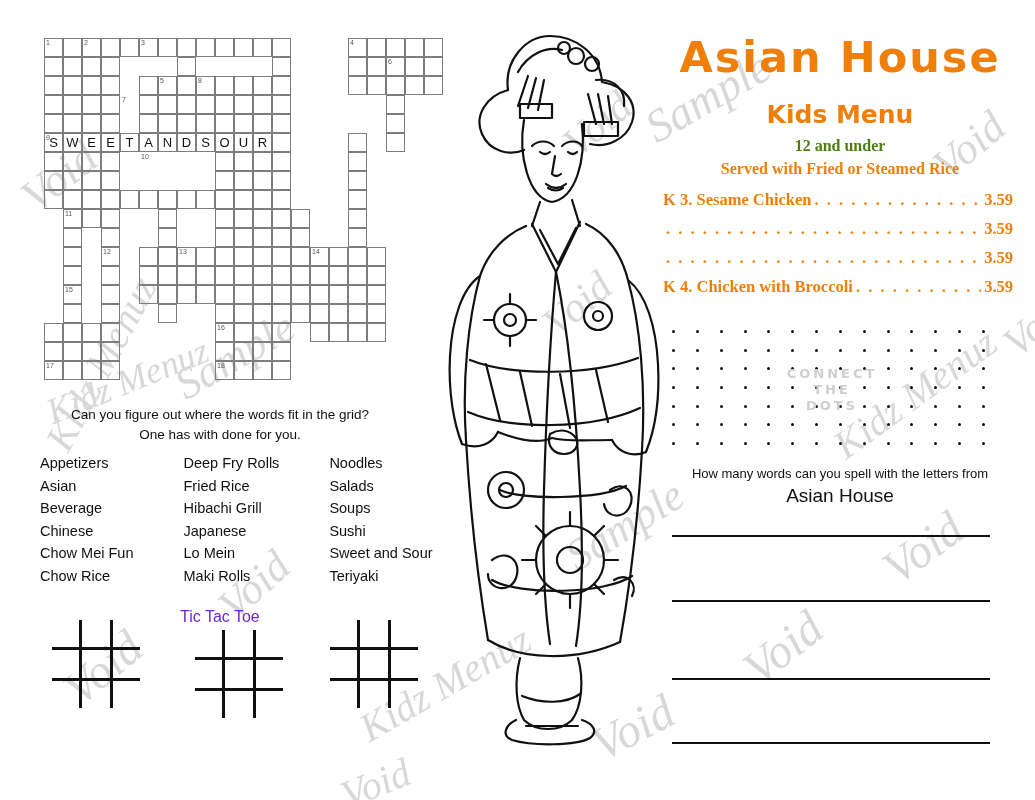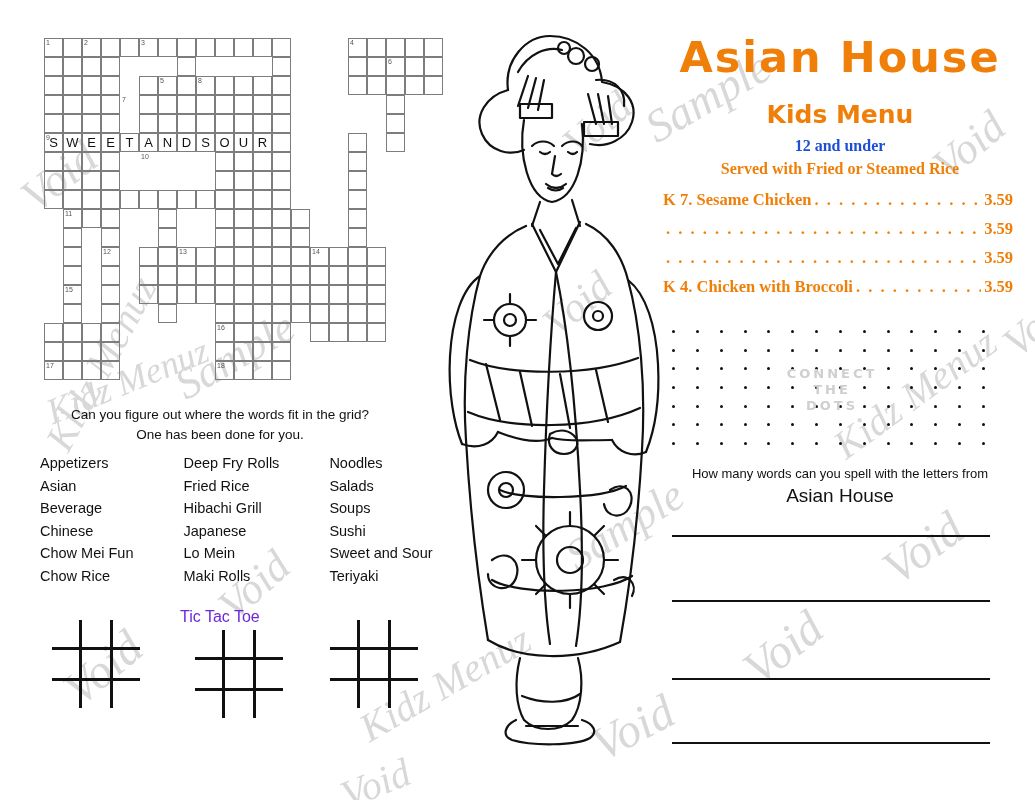--- a/index.html
+++ b/index.html
@@ -136,21 +136,21 @@
   }
   #under {
     position: absolute;
     left: 660px;
     top: 137px;
     width: 360px;
     text-align: center;
     font-family: "Liberation Serif", serif;
     font-weight: bold;
     font-size: 16px;
-    color: #1d4ed8;
+    color: #4d7c0f;
   }
   #served {
     position: absolute;
     left: 660px;
     top: 160px;
     width: 360px;
     text-align: center;
     font-family: "Liberation Serif", serif;
     font-weight: bold;
     font-size: 16px;
@@ -540,21 +540,21 @@
       <div class="cw-letter" style="left: 114px; top: 96px; width: 19px;">N</div>
       <div class="cw-letter" style="left: 133px; top: 96px; width: 19px;">D</div>
       <div class="cw-letter" style="left: 152px; top: 96px; width: 19px;">S</div>
       <div class="cw-letter" style="left: 171px; top: 96px; width: 19px;">O</div>
       <div class="cw-letter" style="left: 190px; top: 96px; width: 19px;">U</div>
       <div class="cw-letter" style="left: 209px; top: 96px; width: 19px;">R</div>
     </div>
 
   <div id="instructions">
     <div>Can you figure out where  the words fit in the grid?</div>
-    <div>One has been done for you.</div>
+    <div>One has with done for you.</div>
   </div>
 
   <div id="wordlist">
     <div class="col">
       <span>Appetizers</span>
       <span>Asian</span>
       <span>Beverage</span>
       <span>Chinese</span>
       <span>Chow Mei Fun</span>
       <span>Chow Rice</span>
@@ -670,21 +670,21 @@
     </svg>
   </div>
 
   <div id="brand">Asian House</div>
   <div id="kidsmenu">Kids Menu</div>
   <div id="under">12 and under</div>
   <div id="served">Served with Fried or Steamed Rice</div>
 
   <div id="menu-items">
     <div class="menu-row">
-      <span class="nm">K 7. Sesame Chicken</span>
+      <span class="nm">K 3. Sesame Chicken</span>
       <span class="dots">. . . . . . . . . . . . . . . . . . . . . . . . . . . .</span>
       <span class="pr">3.59</span>
     </div>
     <div class="menu-row">
       <span class="dots">. . . . . . . . . . . . . . . . . . . . . . . . . . . .</span>
       <span class="pr">3.59</span>
     </div>
     <div class="menu-row">
       <span class="dots">. . . . . . . . . . . . . . . . . . . . . . . . . . . .</span>
       <span class="pr">3.59</span>

